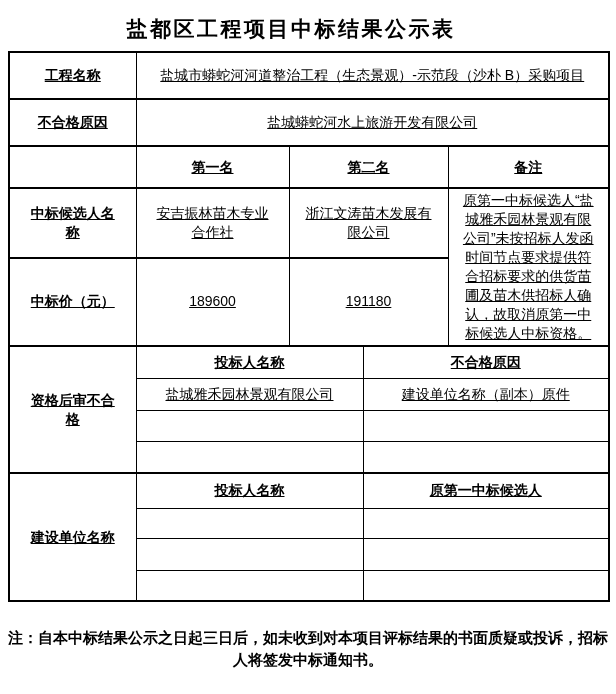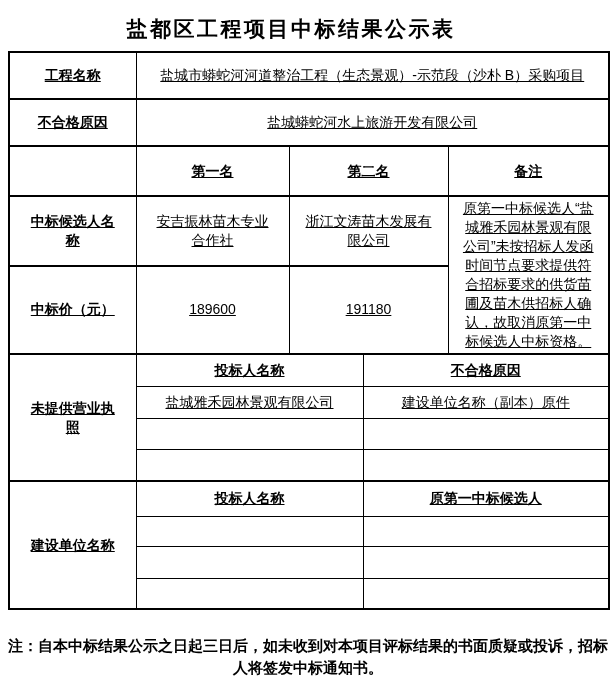--- a/index.html
+++ b/index.html
@@ -82,40 +82,40 @@
     </colgroup>
     <tbody>
       <tr style="height:47px">
         <td class="b">工程名称</td>
         <td colspan="4" class="wide-cell">盐城市蟒蛇河河道整治工程（生态景观）-示范段（沙朴 B）采购项目</td>
       </tr>
       <tr style="height:47px" class="thick">
         <td class="b">不合格原因</td>
         <td colspan="4">盐城蟒蛇河水上旅游开发有限公司</td>
       </tr>
-      <tr style="height:50px" class="thick">
+      <tr style="height:42px" class="thick">
         <td></td>
         <td class="b">第一名</td>
         <td colspan="2" class="b">第二名</td>
         <td class="b">备注</td>
       </tr>
       <tr style="height:65px" class="thick">
         <td class="b">中标候选人名称</td>
         <td>安吉振林苗木专业合作社</td>
         <td colspan="2">浙江文涛苗木发展有限公司</td>
         <td rowspan="2" class="remark-cell">原第一中标候选人“盐城雅禾园林景观有限公司”未按招标人发函时间节点要求提供符合招标要求的供货苗圃及苗木供招标人确认，故取消原第一中标候选人中标资格。</td>
       </tr>
       <tr style="height:82px" class="thick">
         <td class="b">中标价（元）</td>
         <td>189600</td>
         <td colspan="2">191180</td>
       </tr>
 
       <tr style="height:32px" class="thick">
-        <td rowspan="4" class="b">未提供营业执照</td>
+        <td rowspan="4" class="b">资格后审不合格</td>
         <td colspan="2" class="b">投标人名称</td>
         <td colspan="2" class="b">不合格原因</td>
       </tr>
       <tr style="height:32px">
         <td colspan="2">盐城雅禾园林景观有限公司</td>
         <td colspan="2">建设单位名称（副本）原件</td>
       </tr>
       <tr style="height:31px">
         <td colspan="2"></td>
         <td colspan="2"></td>

